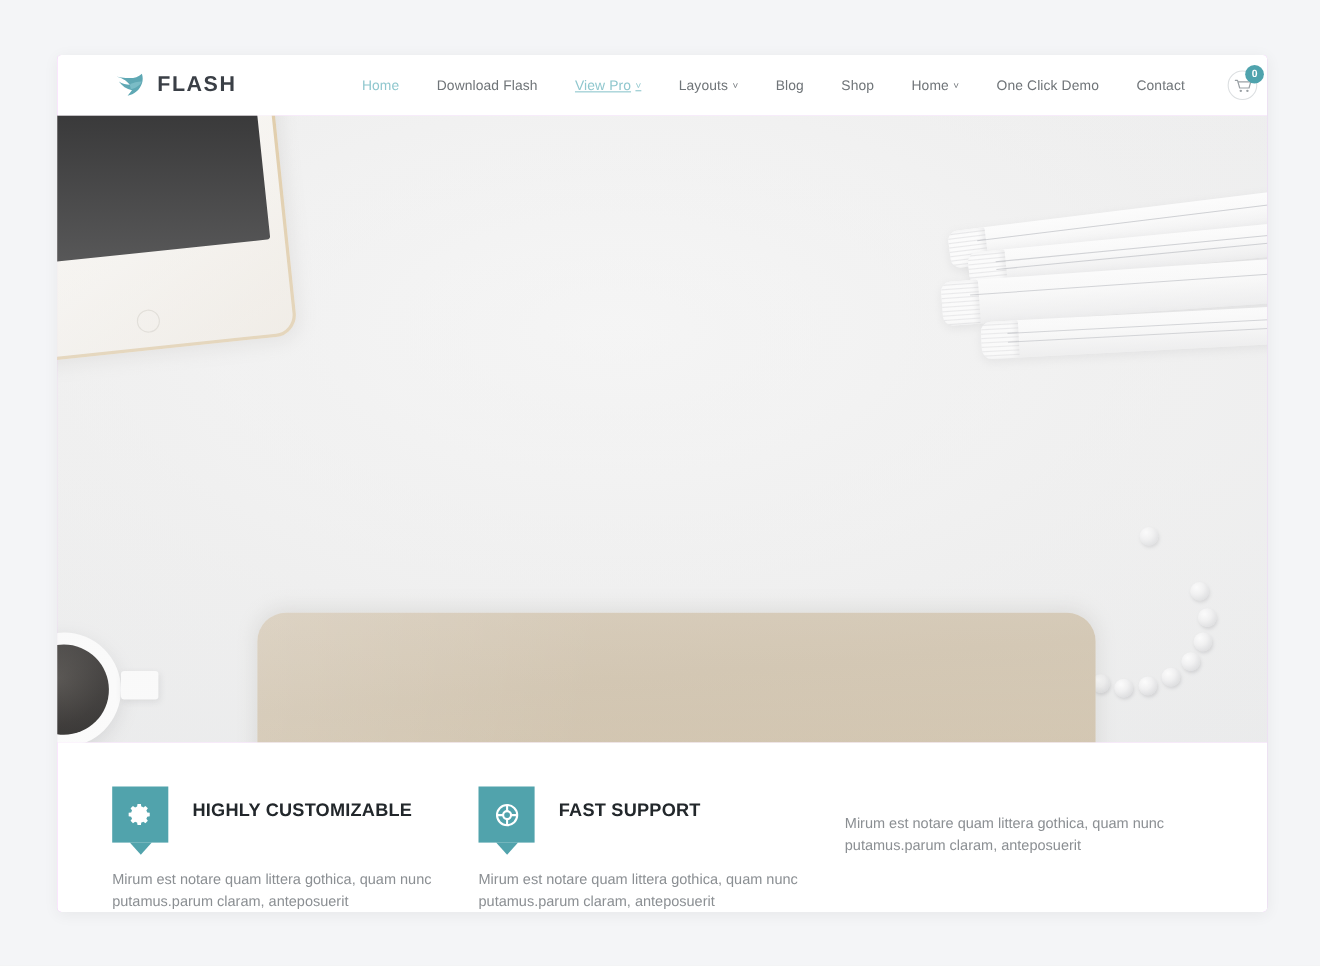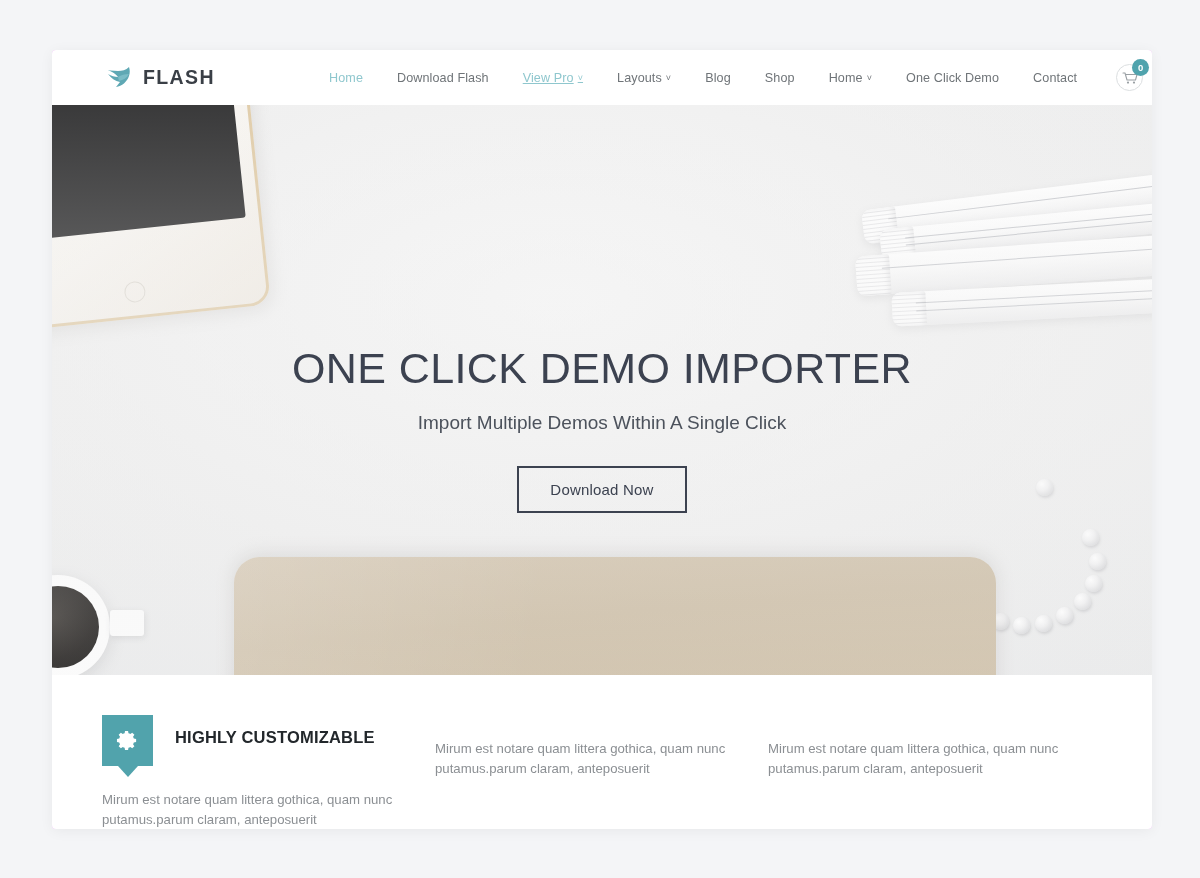--- a/index.html
+++ b/index.html
@@ -423,44 +423,52 @@
         <div class="bead" style="left:45px;  top:180px;"></div>
         <div class="bead" style="left:23px;  top:182px;"></div>
         <div class="bead" style="left:2px;   top:178px;"></div>
       </div>
 
       <div class="notebook"></div>
 
       <div class="hero-scrim"></div>
     </div>
 
-    <div class="hero-copy">
-      <h1 class="hero-title">ONE CLICK DEMO IMPORTER</h1>
-      <p class="hero-sub">Import Multiple Demos Within A Single Click</p>
-      <button class="hero-btn">Download Now</button>
-    </div>
   </section>
 
   <section class="features">
 
     <div class="feature">
       <div class="feature-head">
         <div class="feature-badge">
           <svg width="23" height="23" viewBox="0 0 24 24">
             <path fill="#ffffff" d="M12 8.2a3.8 3.8 0 100 7.6 3.8 3.8 0 000-7.6zm0 5.9a2.1 2.1 0 110-4.2 2.1 2.1 0 010 4.2z"></path>
             <path fill="#ffffff" d="M21 13.6v-3.2l-2.4-.4a6.9 6.9 0 00-.8-1.9l1.4-2-2.3-2.3-2 1.4a6.9 6.9 0 00-1.9-.8L12.6 2H9.4L9 4.4c-.7.2-1.3.5-1.9.8l-2-1.4-2.3 2.3 1.4 2c-.3.6-.6 1.2-.8 1.9L1 10.4v3.2l2.4.4c.2.7.5 1.3.8 1.9l-1.4 2 2.3 2.3 2-1.4c.6.3 1.2.6 1.9.8l.4 2.4h3.2l.4-2.4c.7-.2 1.3-.5 1.9-.8l2 1.4 2.3-2.3-1.4-2c.3-.6.6-1.2.8-1.9l2.4-.4z"></path>
           </svg>
         </div>
         <div class="feature-title">HIGHLY CUSTOMIZABLE</div>
       </div>
       <p class="feature-text">Mirum est notare quam littera gothica, quam nunc putamus.parum claram, anteposuerit</p>
 
     </div>
 
     <div class="feature">
+      <div class="feature-head">
+        <div class="feature-badge">
+          <svg width="24" height="24" viewBox="0 0 24 24">
+            <circle cx="12" cy="12" r="9.2" fill="none" stroke="#ffffff" stroke-width="1.9"></circle>
+            <circle cx="12" cy="12" r="3.6" fill="none" stroke="#ffffff" stroke-width="1.9"></circle>
+            <line x1="12" y1="2.8" x2="12" y2="8.4" stroke="#ffffff" stroke-width="1.9"></line>
+            <line x1="12" y1="15.6" x2="12" y2="21.2" stroke="#ffffff" stroke-width="1.9"></line>
+            <line x1="2.8" y1="12" x2="8.4" y2="12" stroke="#ffffff" stroke-width="1.9"></line>
+            <line x1="15.6" y1="12" x2="21.2" y2="12" stroke="#ffffff" stroke-width="1.9"></line>
+          </svg>
+        </div>
+        <div class="feature-title">FAST SUPPORT</div>
+      </div>
       <p class="feature-text">Mirum est notare quam littera gothica, quam nunc putamus.parum claram, anteposuerit</p>
 
     </div>
 
     <div class="feature">
       <p class="feature-text">Mirum est notare quam littera gothica, quam nunc putamus.parum claram, anteposuerit</p>
 
     </div>
 
   </section>

